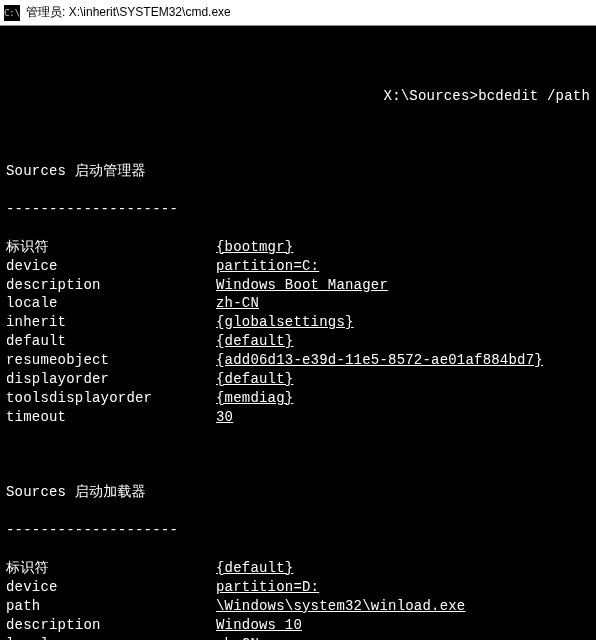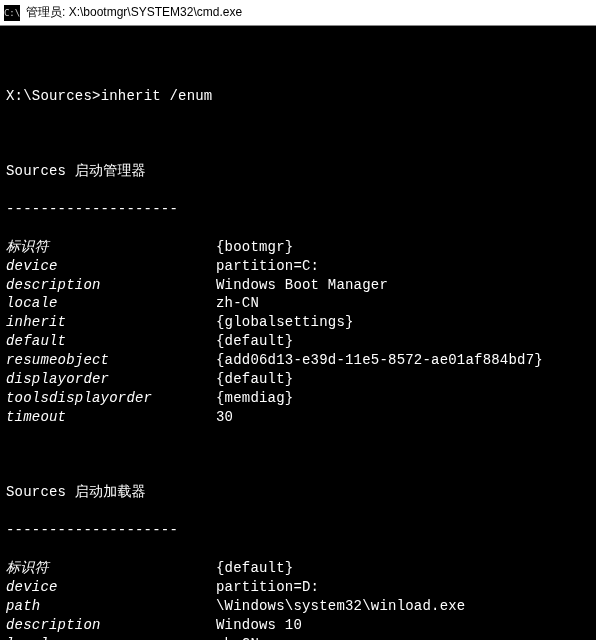--- a/index.html
+++ b/index.html
@@ -34,36 +34,36 @@
     margin-right: 6px;
     font-size: 9px;
     font-family: monospace;
   }
   .terminal {
     padding: 4px 6px;
     white-space: pre;
     line-height: 1.35;
     letter-spacing: 0.2px;
   }
-  .row { display: flex; }
-  .key { width: 210px; flex: 0 0 210px; font-style: italic; }
-  .val { flex: 1; }
+  .row { display: flex; justify-content: flex-end; }
+  .key { width: 210px; flex: 0 0 210px; }
+  .val { flex: 1; text-decoration: underline; }
   .blankline { height: 1.35em; }
 </style>
 </head>
 <body>
 
 <div class="titlebar">
   <span class="icon">C:\</span>
-  <span>管理员: X:\bootmgr\SYSTEM32\cmd.exe</span>
+  <span>管理员: X:\inherit\SYSTEM32\cmd.exe</span>
 </div>
 
 <div class="terminal">
 <div class="blankline"></div>
-<div class="row"><span>X:\Sources&gt;</span><span>inherit /enum</span></div>
+<div class="row"><span>X:\Sources&gt;</span><span>bcdedit /path</span></div>
 <div class="blankline"></div>
 <div>Sources 启动管理器</div>
 <div>--------------------</div>
 <div id="sec1"><div class="row"><span class="key">标识符</span><span class="val">{bootmgr}</span></div><div class="row"><span class="key">device</span><span class="val">partition=C:</span></div><div class="row"><span class="key">description</span><span class="val">Windows Boot Manager</span></div><div class="row"><span class="key">locale</span><span class="val">zh-CN</span></div><div class="row"><span class="key">inherit</span><span class="val">{globalsettings}</span></div><div class="row"><span class="key">default</span><span class="val">{default}</span></div><div class="row"><span class="key">resumeobject</span><span class="val">{add06d13-e39d-11e5-8572-ae01af884bd7}</span></div><div class="row"><span class="key">displayorder</span><span class="val">{default}</span></div><div class="row"><span class="key">toolsdisplayorder</span><span class="val">{memdiag}</span></div><div class="row"><span class="key">timeout</span><span class="val">30</span></div></div>
 <div class="blankline"></div>
 <div>Sources 启动加载器</div>
 <div>--------------------</div>
 <div id="sec2"><div class="row"><span class="key">标识符</span><span class="val">{default}</span></div><div class="row"><span class="key">device</span><span class="val">partition=D:</span></div><div class="row"><span class="key">path</span><span class="val">\Windows\system32\winload.exe</span></div><div class="row"><span class="key">description</span><span class="val">Windows 10</span></div><div class="row"><span class="key">locale</span><span class="val">zh-CN</span></div></div>
 
 

